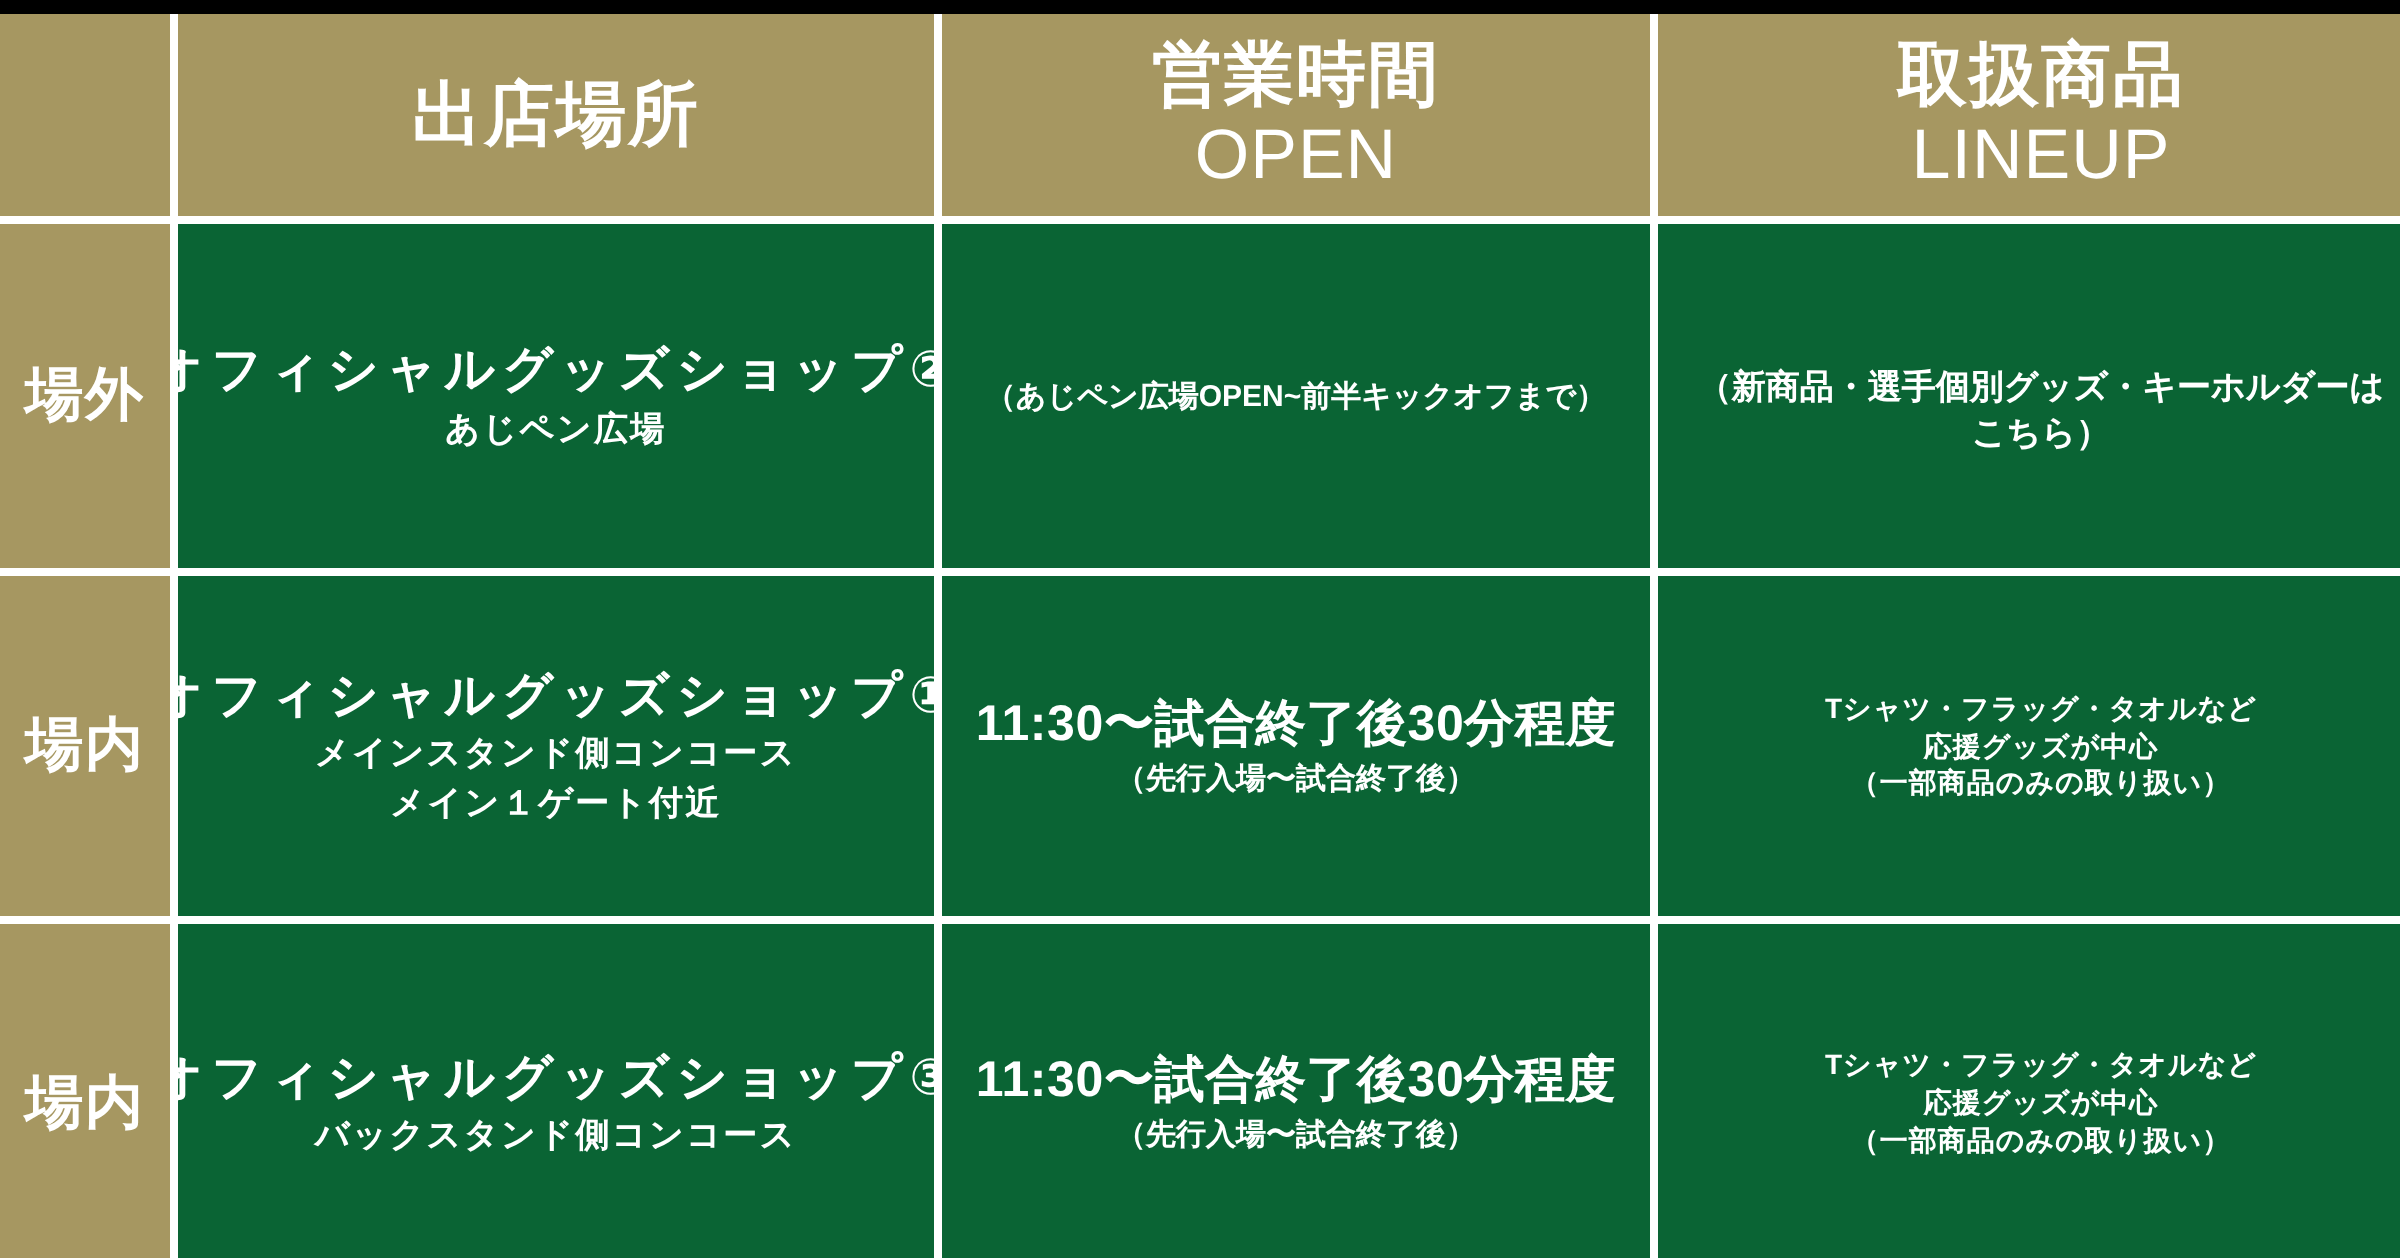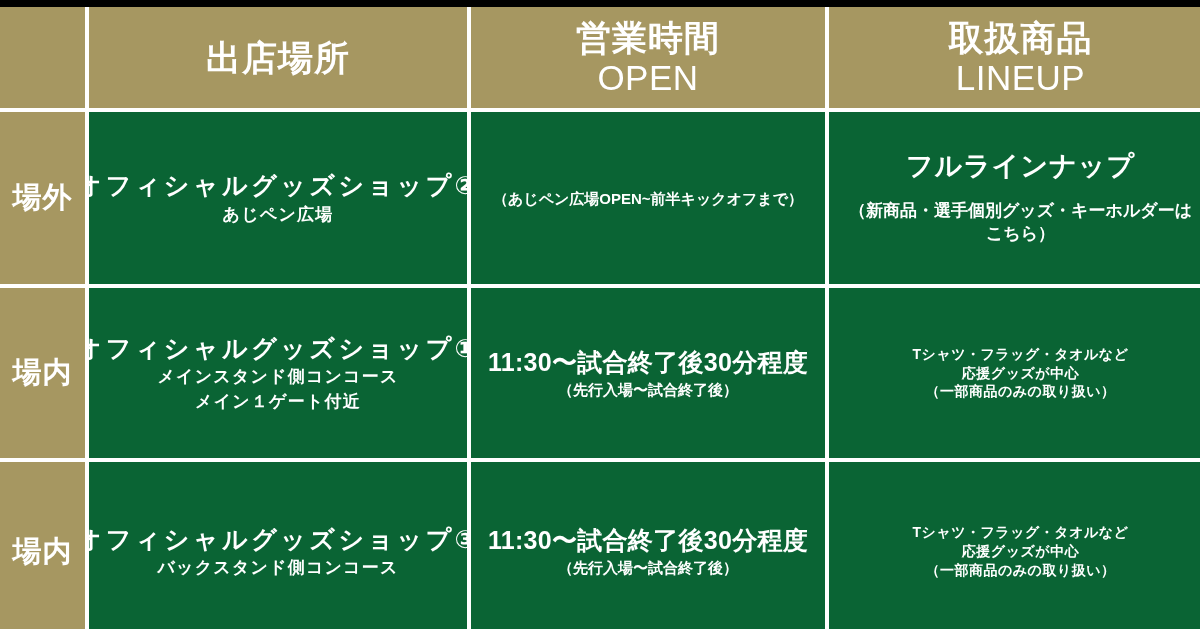--- a/index.html
+++ b/index.html
@@ -168,21 +168,20 @@
     <div class="cell green">
       <span class="place-main">オフィシャルグッズショップ②</span>
       <span class="place-sub">あじペン広場</span>
     </div>
 
     <div class="cell green">
       <span class="open-sub">（あじペン広場OPEN~前半キックオフまで）</span>
     </div>
 
     <div class="cell green">
-      <span class="lineup-main">フルラインナップ</span>
       <span class="lineup-sub">（新商品・選手個別グッズ・キーホルダーはこちら）</span>
     </div>
 
     <div class="cell tan">
       <span class="rowlabel">場内</span>
     </div>
 
     <div class="cell green">
       <span class="place-main">オフィシャルグッズショップ①</span>
       <span class="place-sub">メインスタンド側コンコース</span>

